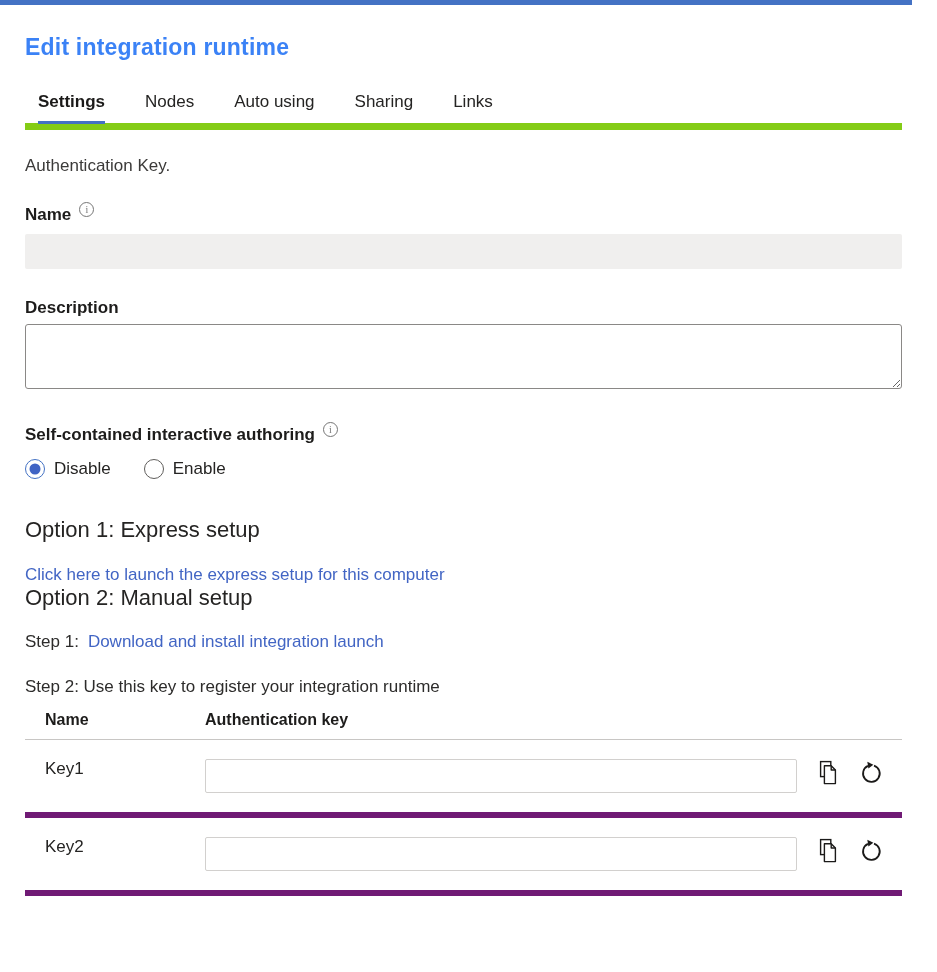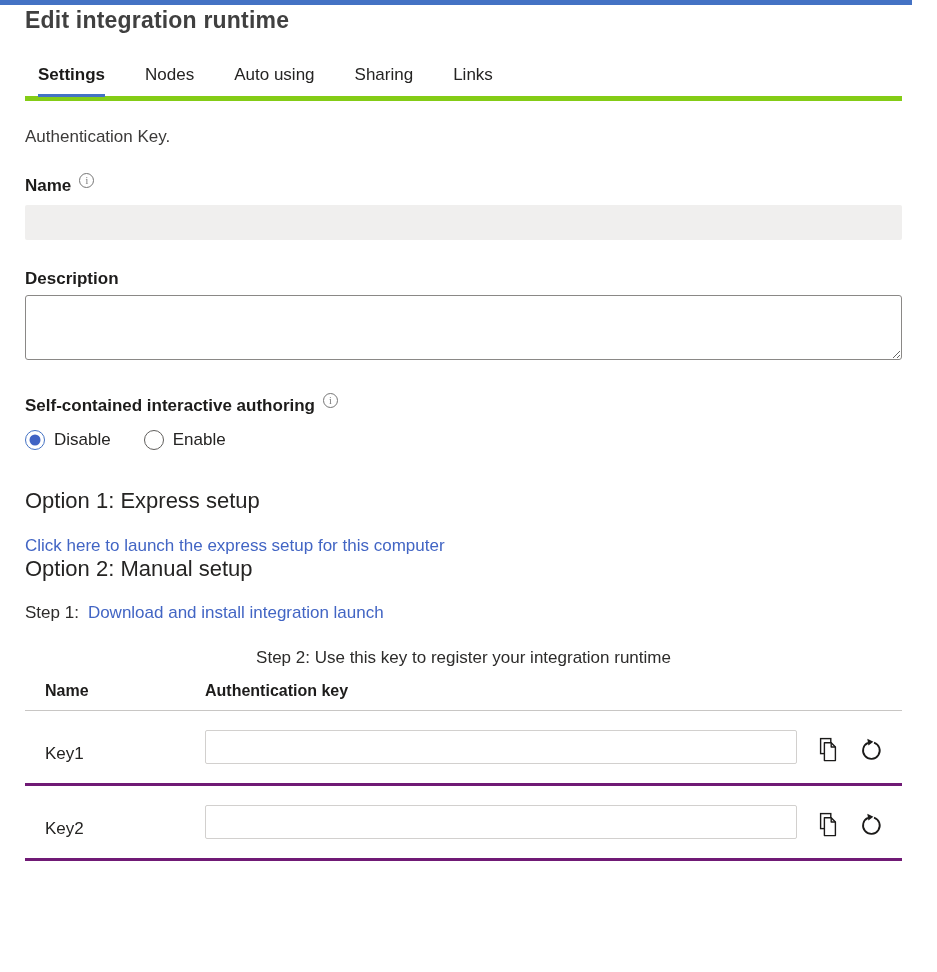--- a/index.html
+++ b/index.html
@@ -5,24 +5,24 @@
   * { margin:0; padding:0; box-sizing:border-box; }
   html,body { background:#ffffff; }
   body {
     width:937px; height:972px;
     font-family:"Liberation Sans", sans-serif;
     color:#323130; overflow:hidden; position:relative;
   }
   .accent-bar { width:912px; height:5px; background:#4472c4; }
   .content { padding:0 35px 0 25px; width:937px; }
 
-  .page-title { margin-top:2px; font-size:23px; font-weight:700; color:#404040; letter-spacing:0.2px; }
+  .page-title { margin-top:29px; font-size:23px; font-weight:700; color:#3b82f6; letter-spacing:0.2px; }
 
   
-  .tabs { margin-top:31px; padding-left:13px; display:flex; border-bottom:5px solid #84cc16; }
+  .tabs { margin-top:31px; padding-left:13px; display:flex; border-bottom:7px solid #84cc16; }
   .tab { font-size:17px; color:#252423; padding-bottom:11px; margin-right:40px; cursor:pointer; position:relative; }
   .tab.active { font-weight:700; color:#1b1a19; }
   .tab.active::after { content:""; position:absolute; left:0; right:0; bottom:-1px; height:3px; background:#4472c4; }
 
   .intro { margin-top:21px; font-size:17px; line-height:29px; color:#3b3a39; }
 
   .field-label { margin-top:25px; font-size:17px; font-weight:700; color:#1d1c1b; display:flex; align-items:flex-start; }
   .info-icon {
     display:inline-flex; align-items:center; justify-content:center;
     width:15px; height:15px; border:1px solid #767676; border-radius:50%;
@@ -51,28 +51,28 @@
   }
   .radio-label { margin-left:9px; font-size:17px; color:#252423;text-align:center; }
 
   .section-heading { font-size:22px; font-weight:400; color:#252423; }
   .h-option1 { margin-top:38px; }
   .h-option2 { }
   .link { color:#4265c4; font-size:17px; cursor:pointer; text-decoration:none; }
   .express-link { display:inline-block; margin-top:22px; }
   .step-line { margin-top:21px; font-size:17px; color:#2d2c2b; }
   .step1-link { margin-left:9px; }
-  .step2-line { margin-top:25px;text-align:center; }
+  .step2-line { margin-top:25px; }
 
   
   .key-table { margin-top:8px; width:877px; }
   .key-header { display:flex; padding:6px 0 10px 20px; border-bottom:1px solid #c8c6c4; }
   .key-header .col-name { width:160px; font-size:16px; font-weight:700; color:#1d1c1b; }
   .key-header .col-auth { font-size:16px; font-weight:700; color:#1d1c1b; }
-  .key-row { display:flex; align-items:flex-end; padding:19px 0 19px 20px; border-bottom:3px solid #701a75; }
+  .key-row { display:flex; align-items:flex-start; padding:19px 0 19px 20px; border-bottom:6px solid #701a75; }
   .key-name { width:160px; font-size:17px; color:#252423; }
   .key-input { width:592px; height:34px; border:1px solid #d2d0ce; border-radius:2px; font-size:15px; padding:0 8px; color:#323130; }
   .icon-btn { background:none; border:none; cursor:pointer; margin-left:18px; padding:0; width:26px; height:28px; display:flex; align-items:center; justify-content:center; }
   .icon-btn + .icon-btn { margin-left:17px; }
   .icon-btn svg { display:block; }
 </style>
 </head>
 <body>
 
 <div class="accent-bar"></div>

